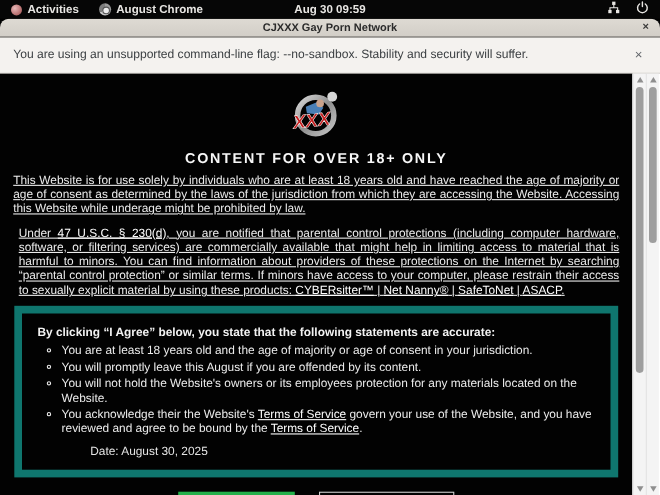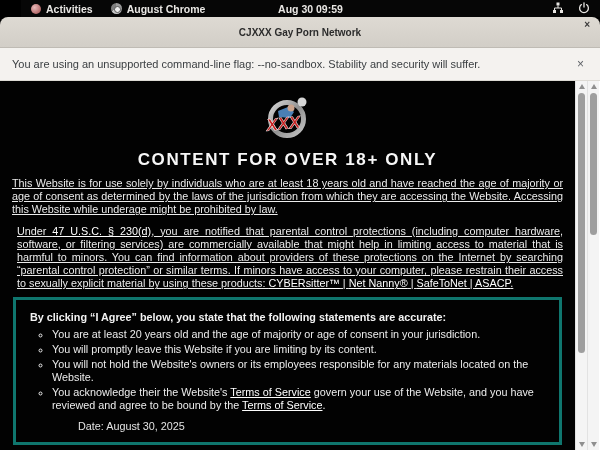--- a/index.html
+++ b/index.html
@@ -1,37 +1,37 @@
 <!DOCTYPE html>
 <html><head>
 <meta charset="utf-8">
 <style>
   * { margin:0; padding:0; box-sizing:border-box; }
   html,body { width:600px; height:450px; overflow:hidden; background:#000;
     font-family:"Liberation Sans", sans-serif; }
 
   
   .topbar { height:17px; background:#060606; color:#e8e6e3; display:flex;
-    align-items:center; padding:0 10px; position:relative; font-size:10.5px; font-weight:700;margin-left:21px; }
+    align-items:center; padding:0 10px; position:relative; font-size:10.5px; font-weight:700; }
   .tb-left { display:flex; align-items:center; gap:18px; }
   .tb-item { display:flex; align-items:center; gap:5px; cursor:default; }
   .rec-dot { width:10px; height:10px; border-radius:50%;
     background:radial-gradient(circle at 35% 35%, #e8b8b8, #b46a6a 70%); }
   .chrome-ico { width:11px; height:11px; border-radius:50%;
     background:conic-gradient(#9a9a9a 0 33%, #c9c9c9 33% 66%, #7d7d7d 66% 100%);
     position:relative; }
   .chrome-ico::after { content:""; position:absolute; left:3px; top:3px; width:5px; height:5px;
     border-radius:50%; background:#ededed; border:0.5px solid #555; }
   .tb-clock { position:absolute; left:0; right:0; text-align:center; pointer-events:none; }
   .tb-right { margin-left:auto; display:flex; align-items:center; gap:14px; }
 
   
   .window { height:433px; border-top-left-radius:8px; border-top-right-radius:8px;
     overflow:hidden; background:#000; display:flex; flex-direction:column; }
-  .titlebar { height:31px; background:linear-gradient(#dedad3,#d2cec7);
+  .titlebar { height:17px; background:linear-gradient(#dedad3,#d2cec7);
     border-bottom:1px solid #bfbbb4; display:flex; align-items:center; justify-content:center;
     position:relative; font-size:10px; font-weight:700; color:#2b2b2b; flex:0 0 auto; }
   .titlebar .win-close { position:absolute; right:10px; top:0; font-size:10px; color:#3a3a3a;
     cursor:pointer; line-height:15px; }
   .warnbar { height:31px; background:#f4f2ef; border-bottom:1px solid #dddad4;
     display:flex; align-items:center; padding:16px 12px; font-size:11px; color:#3c4043; flex:0 0 auto; }
   .warnbar .warn-close { margin-left:auto; color:#5f6368; font-size:12px; cursor:pointer; padding-right:4px; }
 
   
   .contentwrap { flex:1 1 auto; display:flex; min-height:0; }
@@ -43,26 +43,26 @@
   .sb-up::after, .sb-down::after { content:""; position:absolute; left:2.5px;
     border-left:3.5px solid transparent; border-right:3.5px solid transparent; }
   .sb-up::after { top:3px; border-bottom:5px solid #8f8f8f; }
   .sb-down::after { bottom:3px; border-top:5px solid #8f8f8f; }
   .sb-thumb { position:absolute; left:2px; width:7px; border-radius:4px; background:#9e9e9e; cursor:grab; }
   .thumb-inner { top:12px; height:260px; }
   .thumb-outer { top:12px; height:142px; }
 
   
   .logo { display:block; margin:12px auto 0; width:48px; height:48px; }
-  h1.page-heading { text-align:center; font-size:17px; font-weight:600; letter-spacing:1.6px;
+  h1.page-heading { text-align:center; font-size:13px; font-weight:600; letter-spacing:1.6px;
     color:#f7f7f7; margin-top:9px; }
   .para { margin:7px 12px 0; font-size:10.8px; line-height:13.2px; text-align:justify; color:#ececec;text-decoration:underline; }
   .para + .para { margin-top:8px;margin-left:17px; }
   a.lnk { color:#fff; text-decoration:underline; cursor:pointer; }
-  .agree-box { margin:6px 13px 0; border:3px solid #0f766e; padding:8px 14px 10px; }
+  .agree-box { margin:6px 13px 0; border:7px solid #0f766e; padding:8px 14px 10px; }
   .box-intro { font-size:10.8px; font-weight:700; color:#f2f2f2; margin-top:3px; }
   .agree-box ul { list-style-type:circle; margin:5px 0 0; padding-left:22px; }
   .agree-box li { font-size:10.8px; line-height:13px; margin-bottom:2px; color:#ececec; }
   .box-note { font-size:10.8px; font-weight:700; margin-top:6px; color:#f2f2f2; }
   .box-date { font-size:10.8px; margin-top:8px; color:#e3e3e3;padding-left:48px; }
   .btn-row { display:flex; justify-content:center; gap:22px; margin-top:13px; }
   .btn { font-family:"Liberation Sans", sans-serif; font-size:12.5px; font-weight:700;
     letter-spacing:0.5px; padding:11px 26px; cursor:pointer; border:none; }
   .btn-agree { background:#24b04b; color:#fff; }
   .btn-disagree { background:transparent; border:1px solid #cfcfcf; color:#fff; padding:10px 22px; }
@@ -131,23 +131,23 @@
 
       <h1 class="page-heading">CONTENT FOR OVER 18+ ONLY</h1>
 
       <p class="para">This Website is for use solely by individuals who are at least 18 years old and have reached the age of majority or age of consent as determined by the laws of the jurisdiction from which they are accessing the Website. Accessing this Website while underage might be prohibited by law.</p>
 
       <p class="para"><span>Under </span><a class="lnk">47 U.S.C. § 230(d)</a><span>, you are notified that parental control protections (including computer hardware, software, or filtering services) are commercially available that might help in limiting access to material that is harmful to minors. You can find information about providers of these protections on the Internet by searching “parental control protection” or similar terms. If minors have access to your computer, please restrain their access to sexually explicit material by using these products: </span><a class="lnk">CYBERsitter™</a><span> | </span><a class="lnk">Net Nanny®</a><span> | </span><a class="lnk">SafeToNet</a><span> | </span><a class="lnk">ASACP</a><span>.</span></p>
 
       <div class="agree-box">
         <div class="box-intro">By clicking “I Agree” below, you state that the following statements are accurate:</div>
         <ul>
-          <li>You are at least 20 years old and the age of majority or age of consent in your jurisdiction.</li>
-          <li>You will promptly leave this Website if you are limiting by its content.</li>
-          <li>You will not hold the Website's owners or its employees responsible for any materials located on the Website.</li>
+          <li>You are at least 18 years old and the age of majority or age of consent in your jurisdiction.</li>
+          <li>You will promptly leave this August if you are offended by its content.</li>
+          <li>You will not hold the Website's owners or its employees protection for any materials located on the Website.</li>
           <li><span>You acknowledge their the Website's </span><a class="lnk">Terms of Service</a><span> govern your use of the Website, and you have reviewed and agree to be bound by the </span><a class="lnk">Terms of Service</a><span>.</span></li>
         </ul>
         <div class="box-date">Date: August 30, 2025</div>
       </div>
 
       <div class="btn-row">
         <button class="btn btn-agree">I AGREE</button>
         <button class="btn btn-disagree">I DISAGREE</button>
       </div>
     </div>

